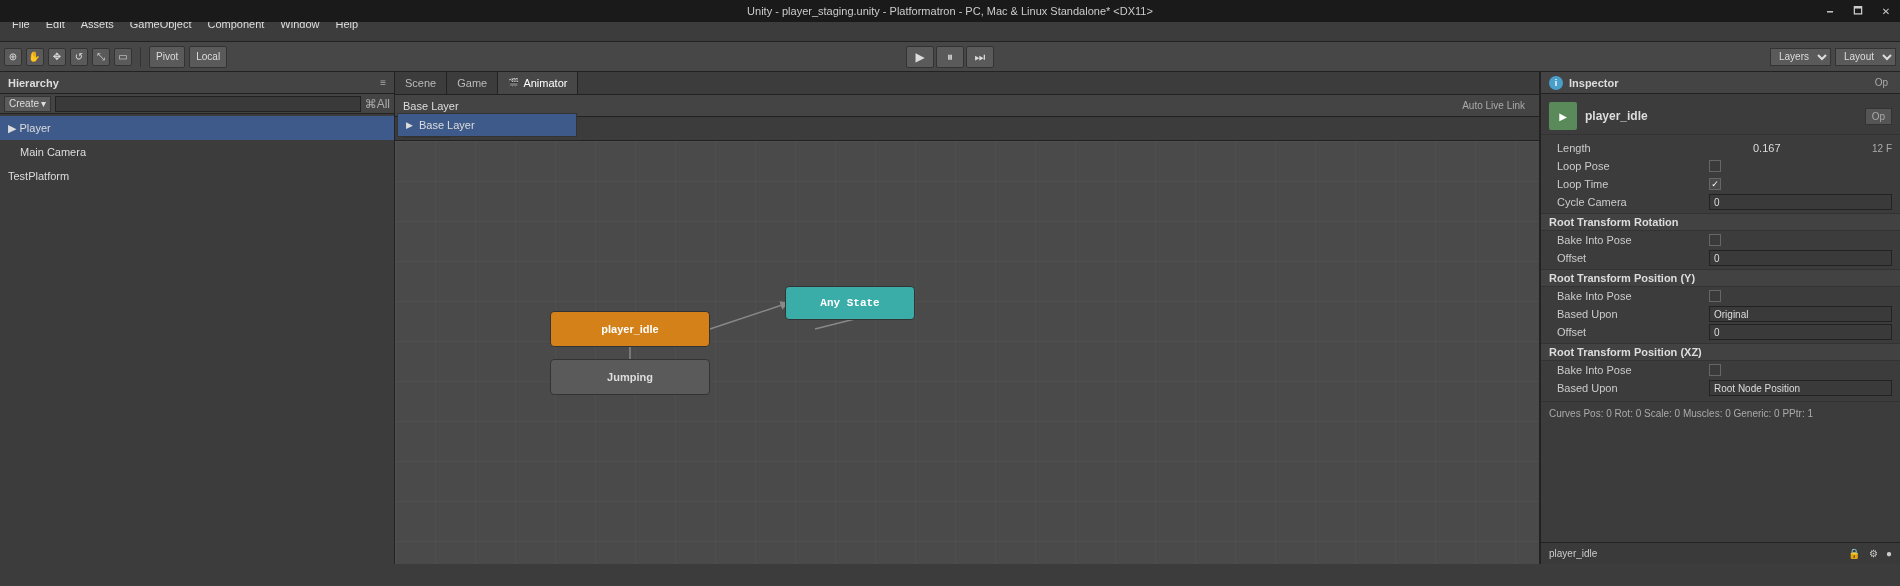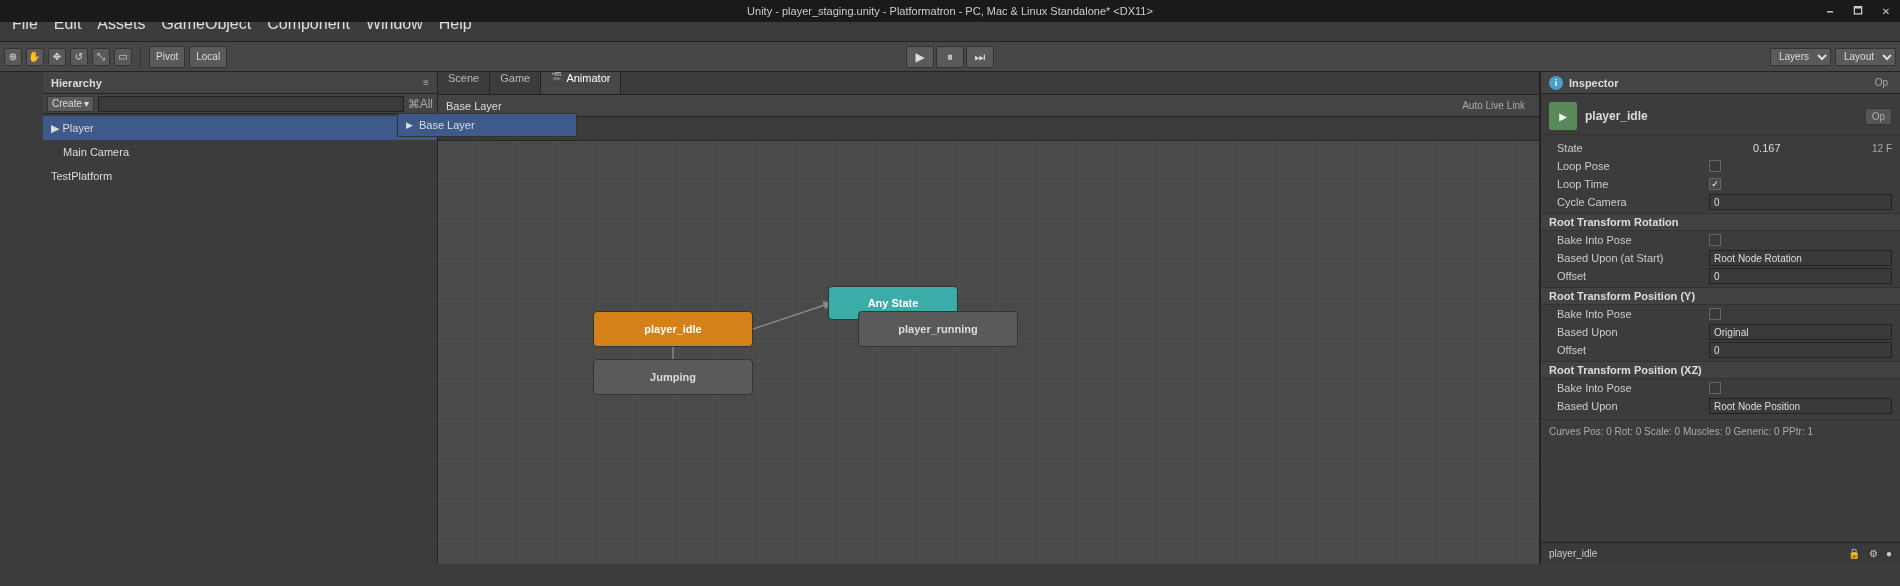--- a/index.html
+++ b/index.html
@@ -50,21 +50,21 @@
       height: 20px;
       background: #3c3c3c;
       display: flex;
       align-items: center;
       padding: 0 4px;
       border-bottom: 1px solid #222;
     }
     #menu-bar span {
       padding: 0 8px;
       cursor: pointer;
-      font-size: 16px;
+      font-size: 11px;
       color: #ddd;
       height: 36px;
       line-height: 20px;
     }
 
     
     #toolbar {
       width: 100%;
       height: 30px;
       background: #474747;
@@ -132,21 +132,20 @@
     }
 
     
     #hierarchy {
       width: 395px;
       min-width: 395px;
       background: #3c3c3c;
       border-right: 1px solid #222;
       display: flex;
       flex-direction: column;
-      margin-left: 43px;
     }
     .panel-header {
       height: 22px;
       background: #444;
       display: flex;
       align-items: center;
       padding: 0 8px;
       border-bottom: 1px solid #222;
       font-size: 11px;
       font-weight: bold;
@@ -203,20 +202,21 @@
     
     .tab-bar {
       display: flex;
       background: #3c3c3c;
       border-bottom: 1px solid #222;
     }
     .tab {
       height: 22px;
       padding: 0 10px;
       display: flex;
+      align-items: center;
       cursor: pointer;
       font-size: 11px;
       color: #bbb;
       border-right: 1px solid #222;
       gap: 4px;
     }
     .tab.active { background: #474747; color: #fff; }
 
     
     #animator-panel {
@@ -638,27 +638,24 @@
       </svg>
 
       <div class="state-node orange" style="left:155px; top:170px;">
         <span>player_idle</span>
       </div>
 
       <div class="state-node gray" style="left:155px; top:218px;">
         <span>Jumping</span>
       </div>
 
-      <div class="state-node teal" style="left:390px; top:145px;">
+      <div class="state-node teal" style="left:390px; top:145px;font-family:Liberation Mono, monospace;">
         <span>Any State</span>
       </div>
 
-      <div class="state-node gray" style="left:420px; top:170px;">
-        <span>player_running</span>
-      </div>
     </div>
   </div>
 
   <div id="inspector-panel">
     <div class="inspector-header">
       <div class="inspector-icon">
         <span>i</span>
       </div>
       <span class="inspector-title">Inspector</span>
       <span class="inspector-op-btn">Op</span>
@@ -668,21 +665,21 @@
 
       <div class="inspector-clip-header">
         <div class="clip-icon">
           <span>▶</span>
         </div>
         <span class="clip-name">player_idle</span>
         <span class="clip-op-btn">Op</span>
       </div>
 
       <div class="inspector-row">
-        <span class="inspector-label">State</span>
+        <span class="inspector-label">Length</span>
         <span class="inspector-value">0.167</span>
         <span style="font-size:10px;color:#aaa;margin-left:auto;cursor:pointer;">12 F</span>
       </div>
 
       <div class="inspector-row">
         <span class="inspector-label">Loop Pose</span>
         <div class="inspector-checkbox"></div>
       </div>
 
       <div class="inspector-row">
@@ -694,24 +691,20 @@
         <span class="inspector-label">Cycle Camera</span>
         <input class="inspector-field" type="text" value="0" style="">
       </div>
 
       <div class="section-header">
         <span>Root Transform Rotation</span>
       </div>
       <div class="inspector-row">
         <span class="inspector-label">Bake Into Pose</span>
         <div class="inspector-checkbox"></div>
-      </div>
-      <div class="inspector-row">
-        <span class="inspector-label">Based Upon (at Start)</span>
-        <input class="inspector-field" type="text" value="Root Node Rotation" style="">
       </div>
       <div class="inspector-row">
         <span class="inspector-label">Offset</span>
         <input class="inspector-field" type="text" value="0" style="">
       </div>
 
       <div class="section-header">
         <span>Root Transform Position (Y)</span>
       </div>
       <div class="inspector-row">

